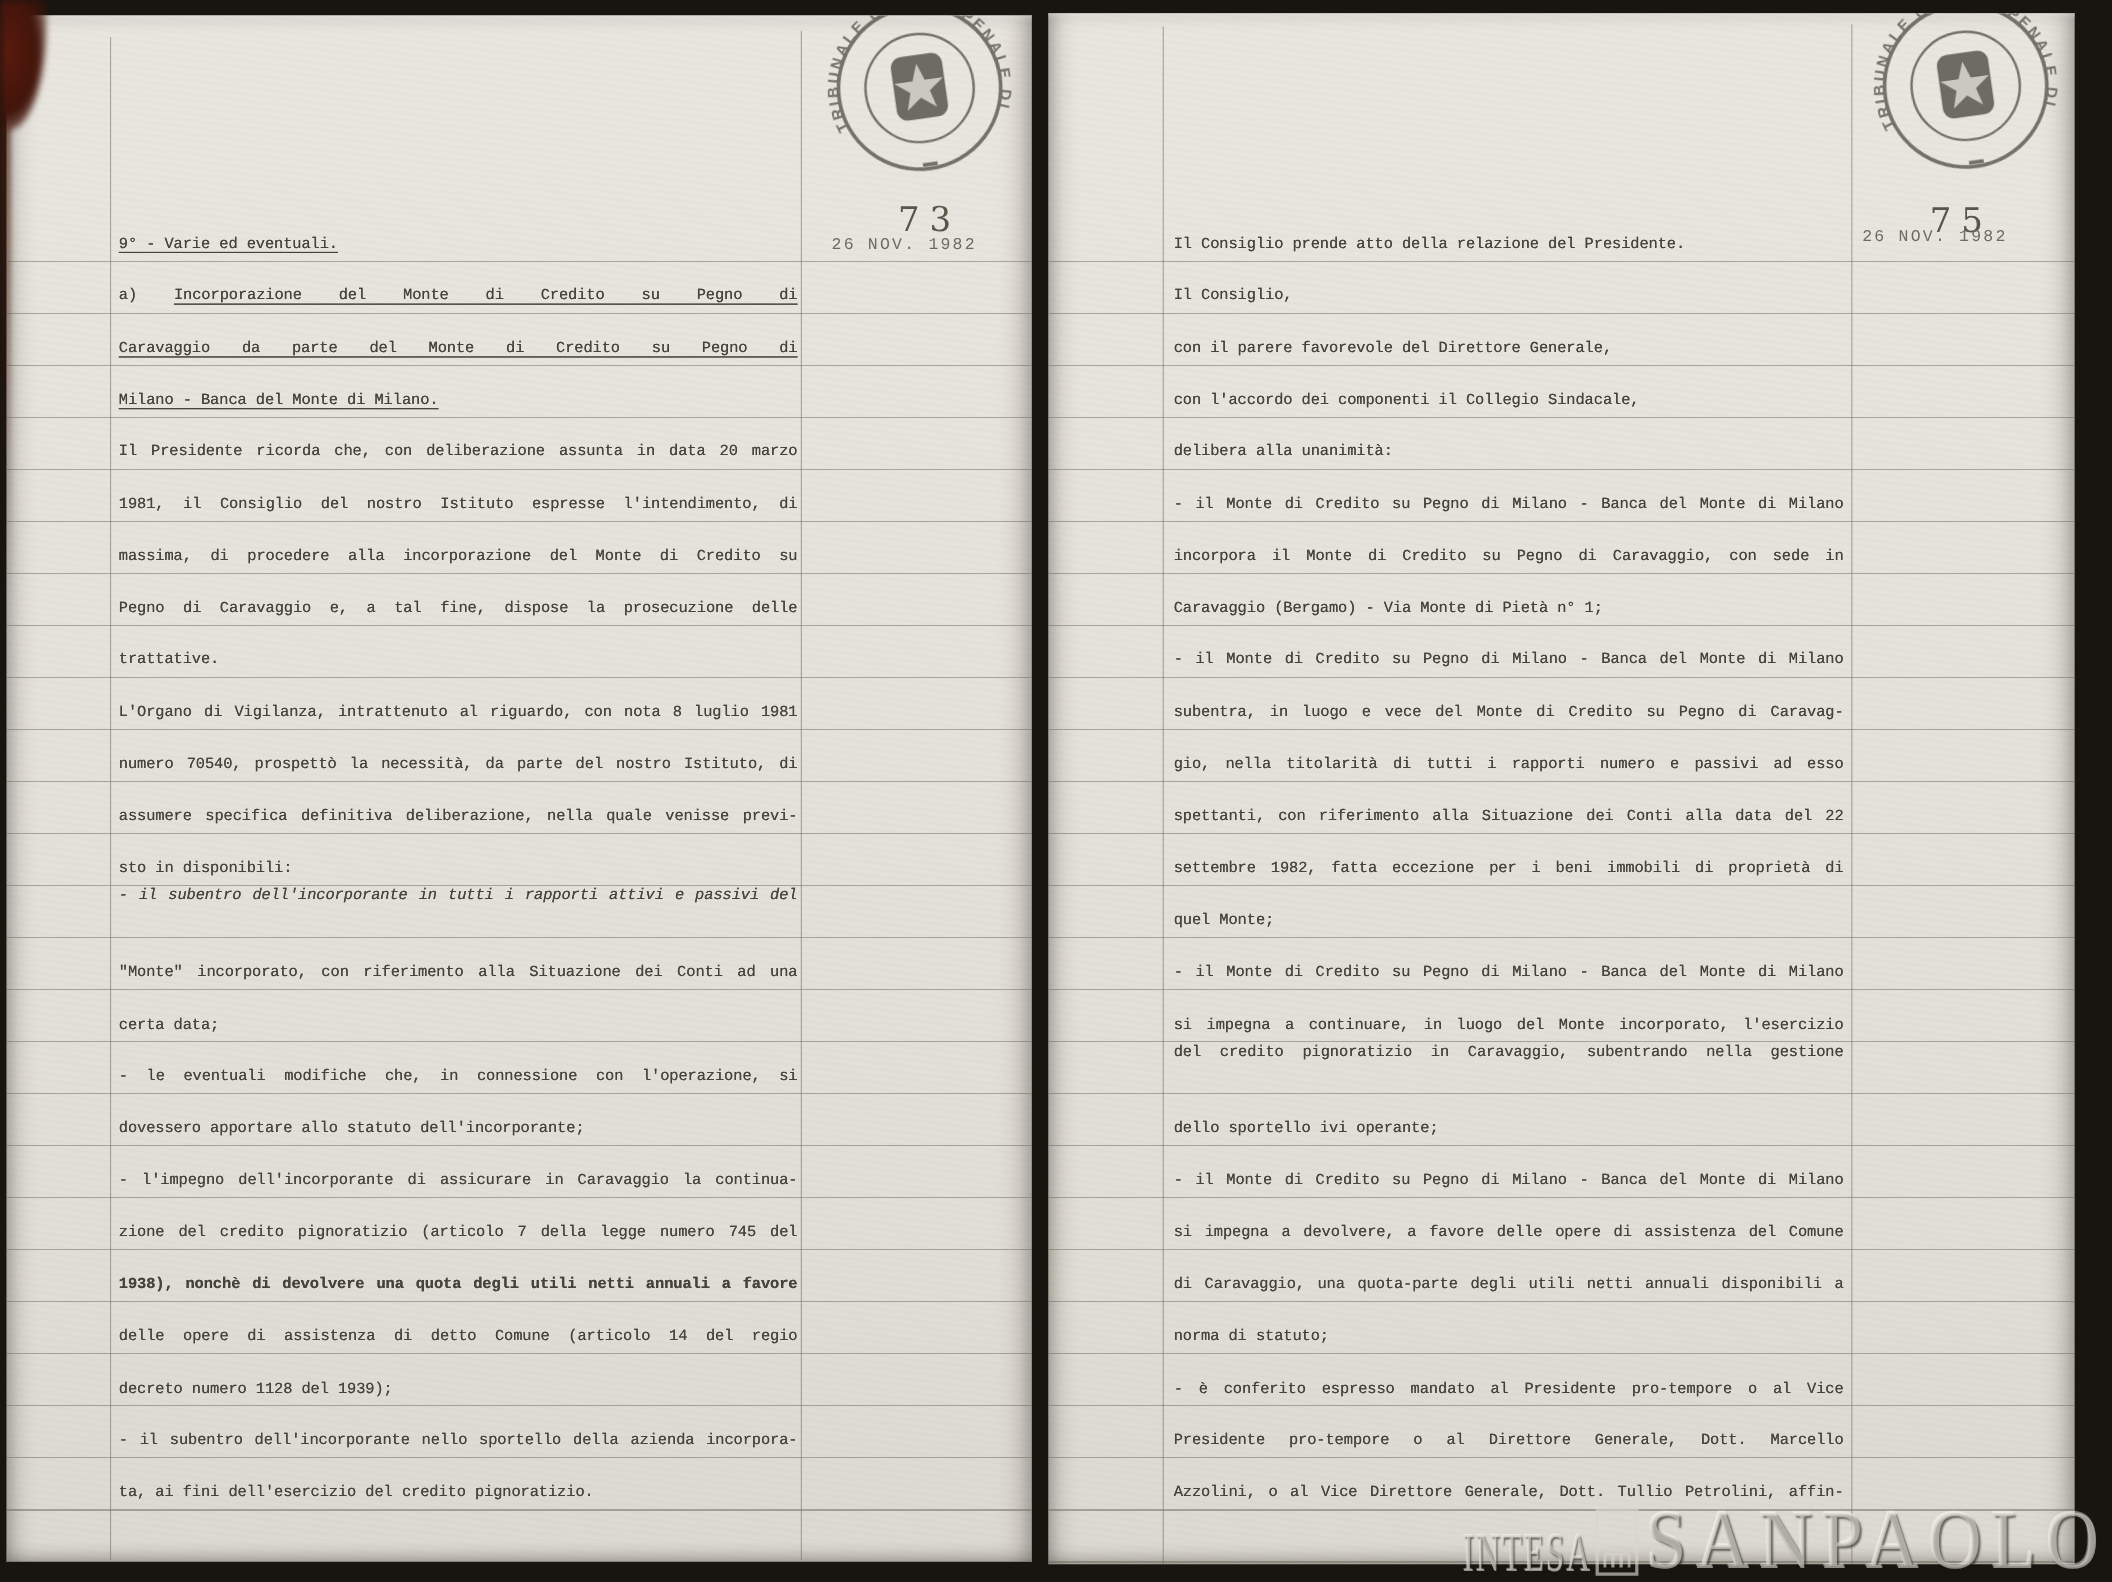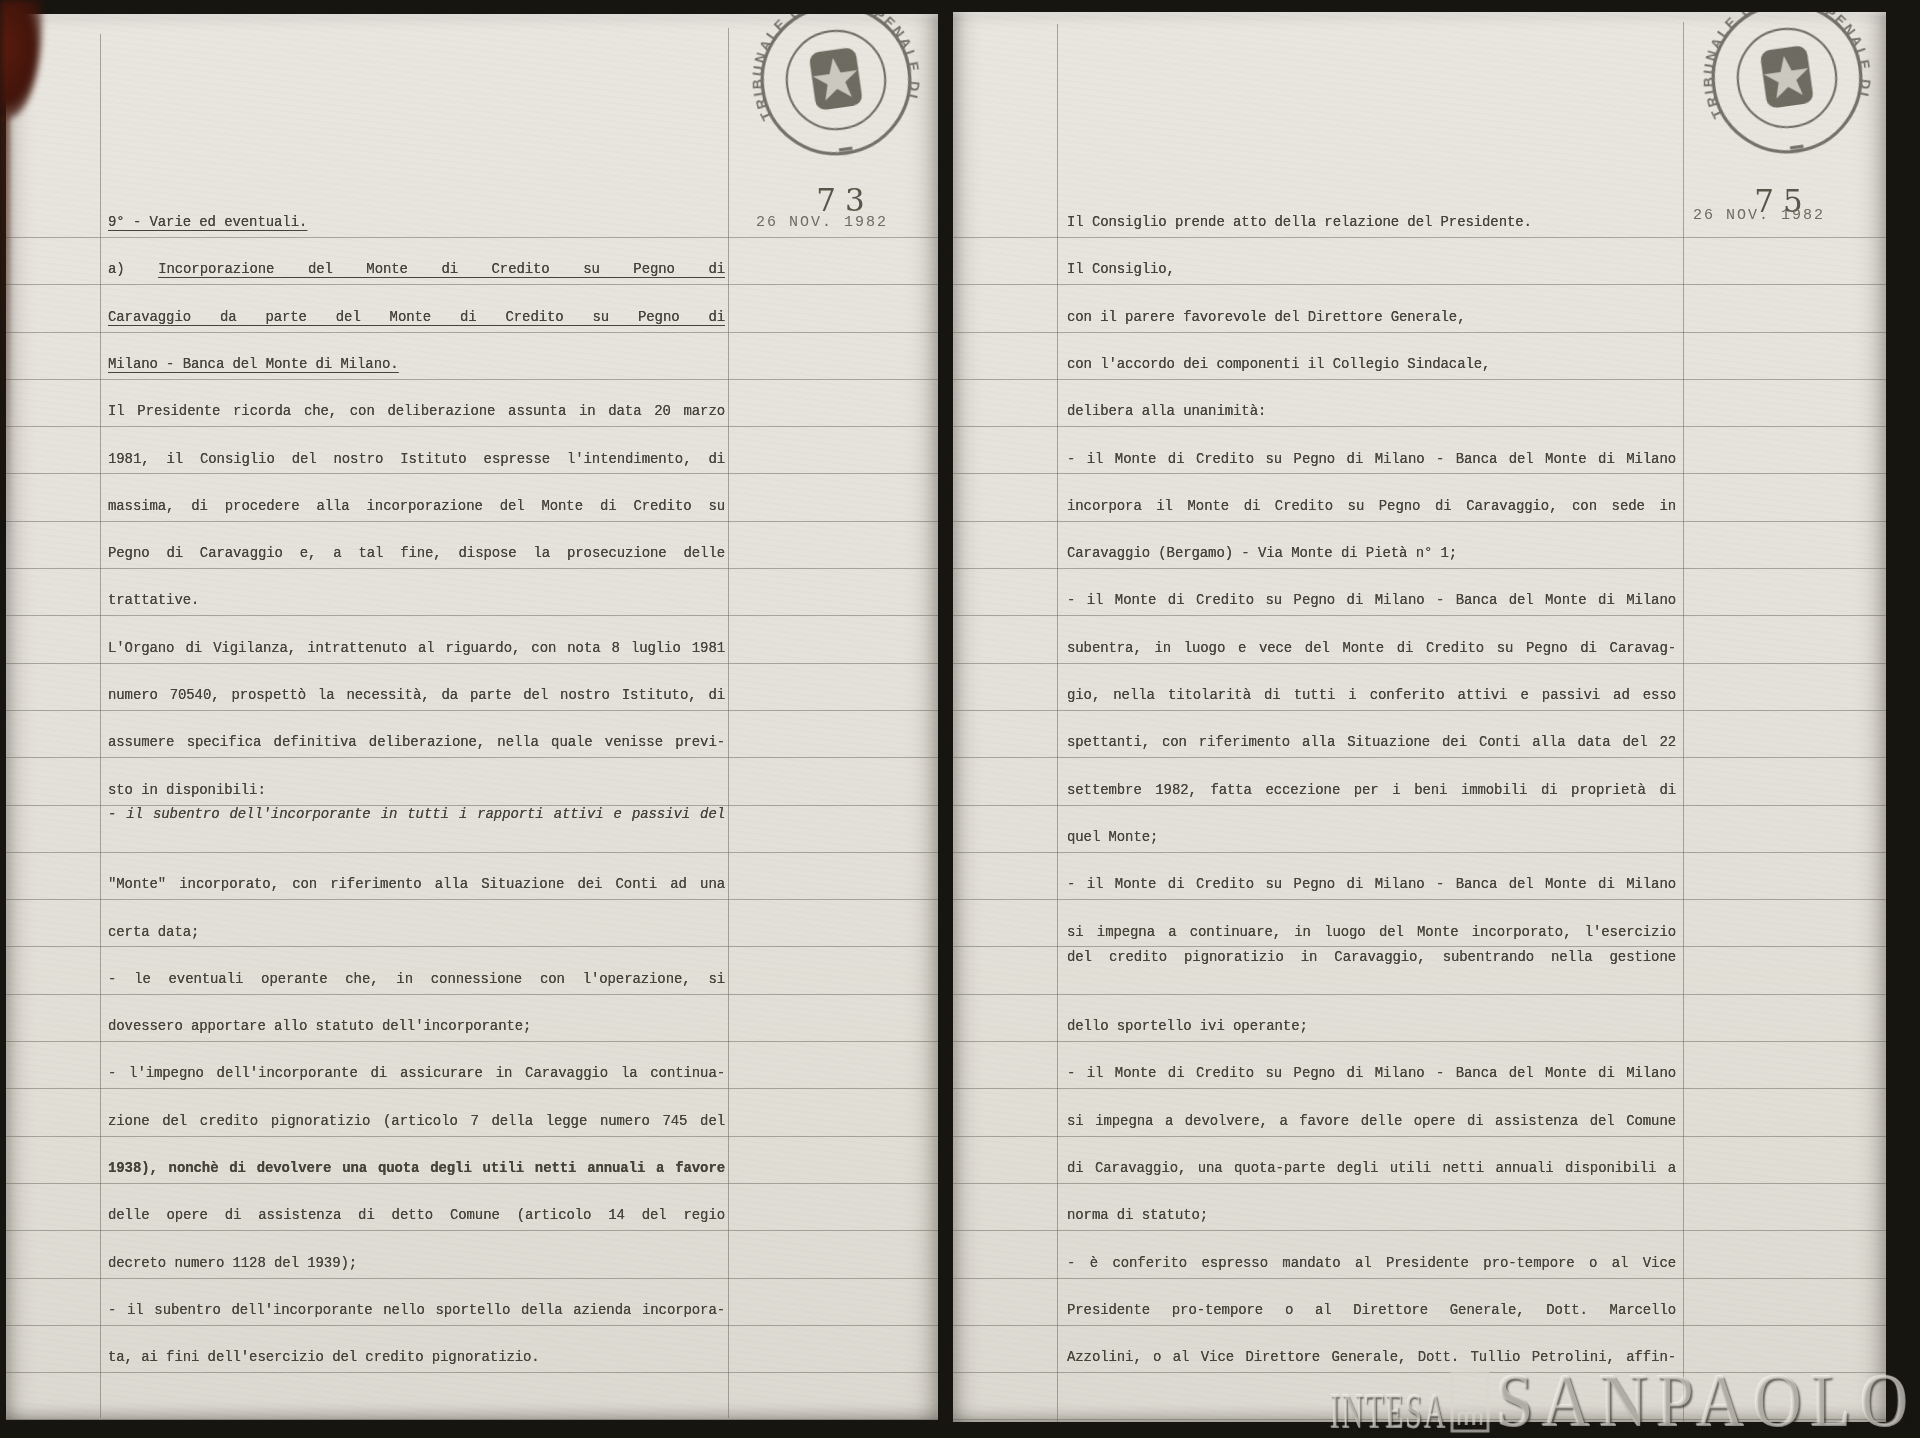--- a/index.html
+++ b/index.html
@@ -137,21 +137,21 @@
       <div class="line j" style="top: 283.8px;">massima, di procedere alla incorporazione del Monte di Credito su</div>
       <div class="line j" style="top: 331.1px;">Pegno di Caravaggio e, a tal fine, dispose la prosecuzione delle</div>
       <div class="line" style="top: 378.4px;">trattative.</div>
       <div class="line j" style="top: 425.7px;">L'Organo di Vigilanza, intrattenuto al riguardo, con nota 8 luglio 1981</div>
       <div class="line j" style="top: 473px;">numero 70540, prospettò la necessità, da parte del nostro Istituto, di</div>
       <div class="line j" style="top: 520.3px;">assumere specifica definitiva deliberazione, nella quale venisse previ-</div>
       <div class="line" style="top: 567.6px;">sto in disponibili:</div>
       <div class="line j" style="top: 592px; font-style: italic;">- il subentro dell'incorporante in tutti i rapporti attivi e passivi del</div>
       <div class="line j" style="top: 662.2px;">"Monte" incorporato, con riferimento alla Situazione dei Conti ad una</div>
       <div class="line" style="top: 709.5px;">certa data;</div>
-      <div class="line j" style="top: 756.8px;">- le eventuali operante che, in connessione con l'operazione, si</div>
+      <div class="line j" style="top: 756.8px;">- le eventuali modifiche che, in connessione con l'operazione, si</div>
       <div class="line" style="top: 804.1px;">dovessero apportare allo statuto dell'incorporante;</div>
       <div class="line j" style="top: 851.4px;">- l'impegno dell'incorporante di assicurare in Caravaggio la continua-</div>
       <div class="line j" style="top: 898.7px;">zione del credito pignoratizio (articolo 7 della legge numero 745 del</div>
       <div class="line j" style="top: 946px; font-weight: bold;">1938), nonchè di devolvere una quota degli utili netti annuali a favore</div>
       <div class="line j" style="top: 993.3px;">delle opere di assistenza di detto Comune (articolo 14 del regio</div>
       <div class="line" style="top: 1040.6px;">decreto numero 1128 del 1939);</div>
       <div class="line j" style="top: 1087.9px;">- il subentro dell'incorporante nello sportello della azienda incorpora-</div>
       <div class="line" style="top: 1135.2px;">ta, ai fini dell'esercizio del credito pignoratizio.</div>
     </div>
 </div>
@@ -182,21 +182,21 @@
       <div class="line" style="top: 0px;">Il Consiglio prende atto della relazione del Presidente.</div>
       <div class="line" style="top: 47.3px;">Il Consiglio,</div>
       <div class="line" style="top: 94.6px;">con il parere favorevole del Direttore Generale,</div>
       <div class="line" style="top: 141.9px;">con l'accordo dei componenti il Collegio Sindacale,</div>
       <div class="line" style="top: 189.2px;">delibera alla unanimità:</div>
       <div class="line j" style="top: 236.5px;">- il Monte di Credito su Pegno di Milano - Banca del Monte di Milano</div>
       <div class="line j" style="top: 283.8px;">incorpora il Monte di Credito su Pegno di Caravaggio, con sede in</div>
       <div class="line" style="top: 331.1px;">Caravaggio (Bergamo) - Via Monte di Pietà n° 1;</div>
       <div class="line j" style="top: 378.4px;">- il Monte di Credito su Pegno di Milano - Banca del Monte di Milano</div>
       <div class="line j" style="top: 425.7px;">subentra, in luogo e vece del Monte di Credito su Pegno di Caravag-</div>
-      <div class="line j" style="top: 473px;">gio, nella titolarità di tutti i conferito attivi e passivi ad esso</div>
+      <div class="line j" style="top: 473px;">gio, nella titolarità di tutti i rapporti numero e passivi ad esso</div>
       <div class="line j" style="top: 520.3px;">spettanti, con riferimento alla Situazione dei Conti alla data del 22</div>
       <div class="line j" style="top: 567.6px;">settembre 1982, fatta eccezione per i beni immobili di proprietà di</div>
       <div class="line" style="top: 614.9px;">quel Monte;</div>
       <div class="line j" style="top: 662.2px;">- il Monte di Credito su Pegno di Milano - Banca del Monte di Milano</div>
       <div class="line j" style="top: 709.5px;">si impegna a continuare, in luogo del Monte incorporato, l'esercizio</div>
       <div class="line j" style="top: 735px;">del credito pignoratizio in Caravaggio, subentrando nella gestione</div>
       <div class="line" style="top: 804.1px;">dello sportello ivi operante;</div>
       <div class="line j" style="top: 851.4px;">- il Monte di Credito su Pegno di Milano - Banca del Monte di Milano</div>
       <div class="line j" style="top: 898.7px;">si impegna a devolvere, a favore delle opere di assistenza del Comune</div>
       <div class="line j" style="top: 946px;">di Caravaggio, una quota-parte degli utili netti annuali disponibili a</div>

